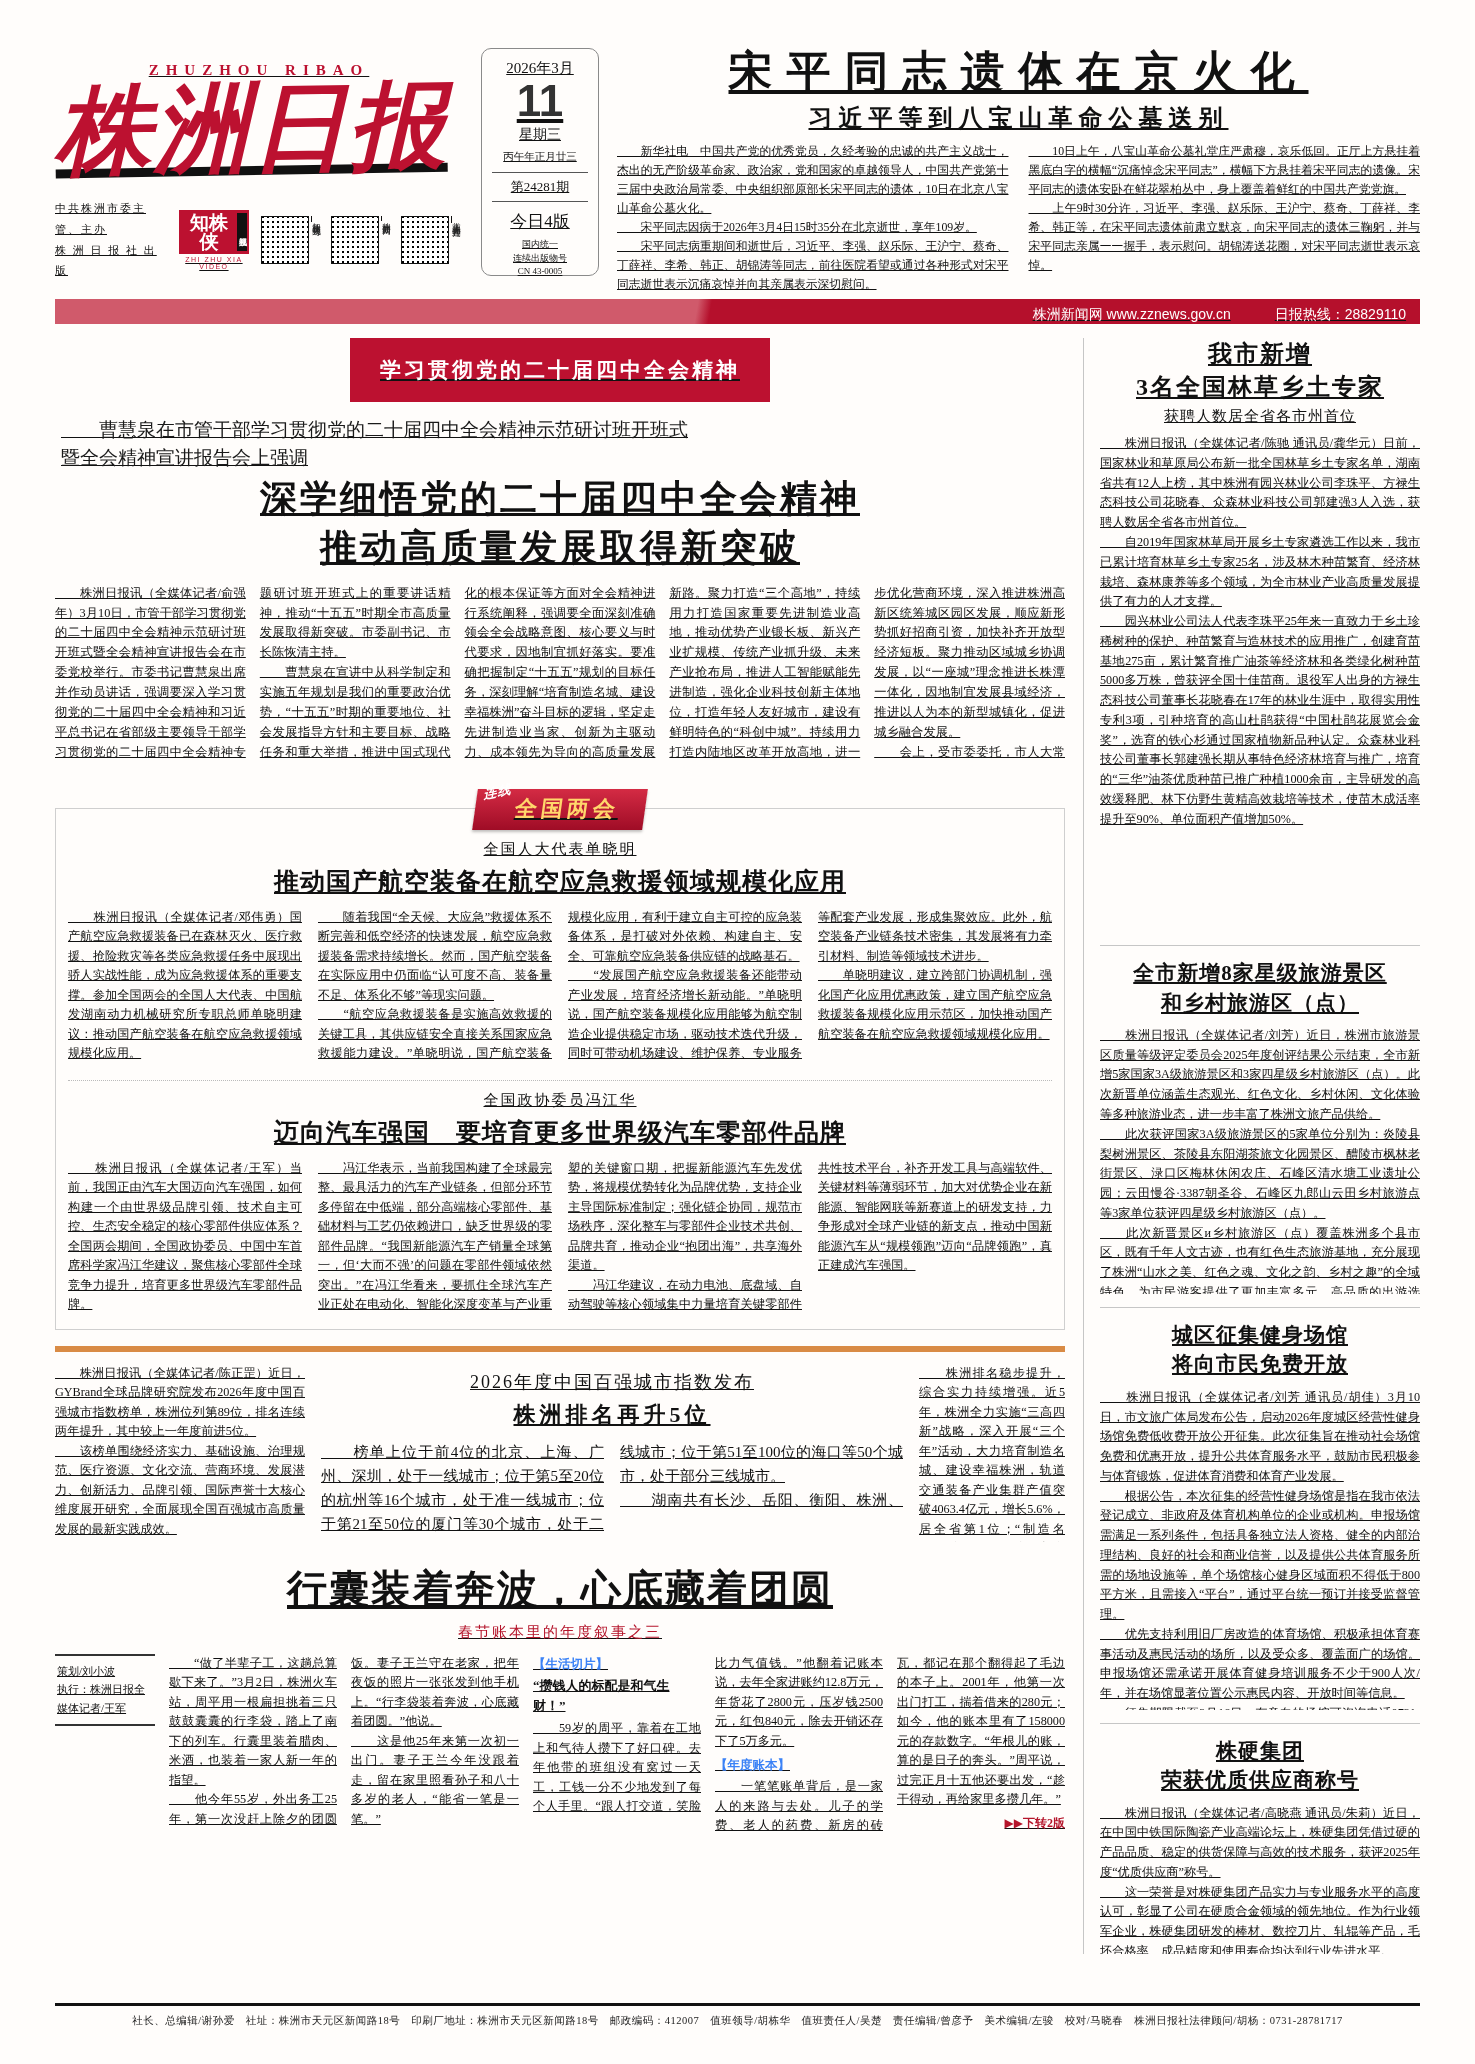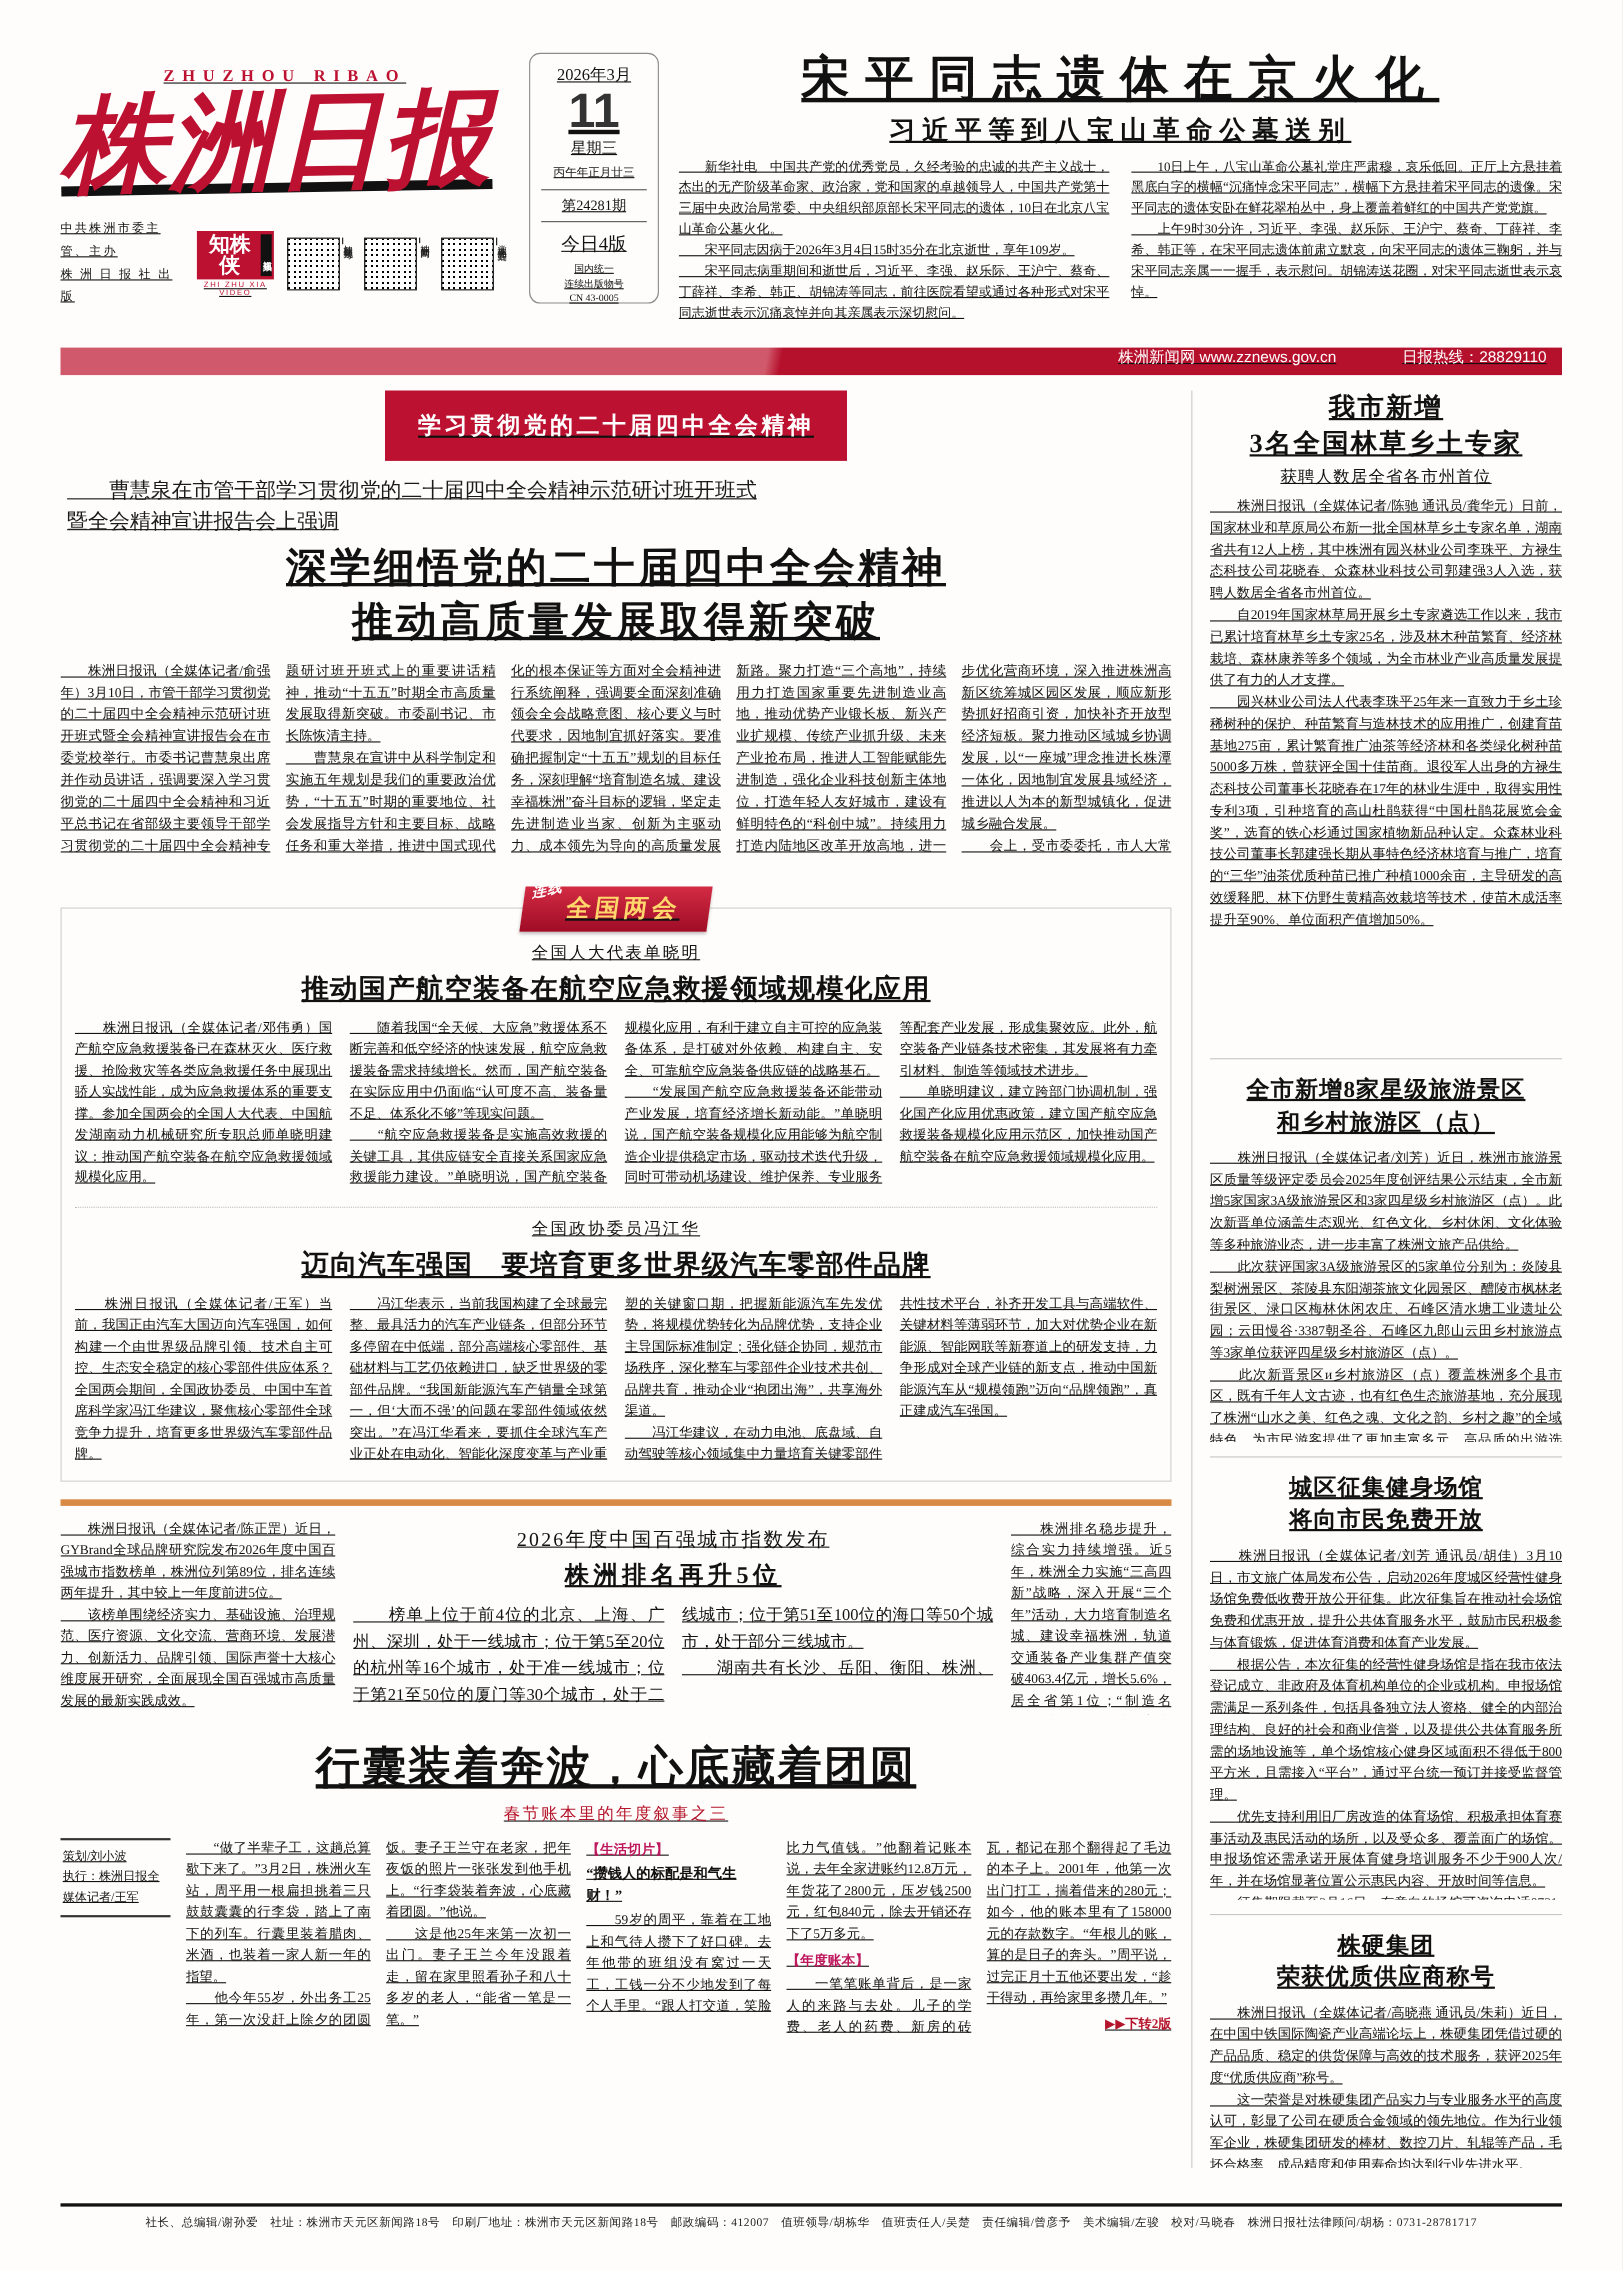--- a/index.html
+++ b/index.html
@@ -39,23 +39,23 @@
   .db-cn{font-size:9px;line-height:1.5;margin-top:5px;}
 
   .obit{flex:1;min-width:0;}
   .obit-hl{font-family:"Liberation Sans",sans-serif;font-weight:bold;font-size:44px;letter-spacing:14px;
            white-space:nowrap;text-align:center;line-height:1.1;}
   .obit-sub{font-family:"Liberation Sans",sans-serif;font-weight:bold;font-size:24px;letter-spacing:6px;
             text-align:center;margin:6px 0 8px 0;}
   .obit-body{column-count:2;column-gap:20px;font-size:11.8px;line-height:1.6;height:152px;overflow:hidden;}
 
   
-  .redbar{margin-top:22px;height:25px;display:flex;align-items:flex-start;justify-content:flex-end;
+  .redbar{margin-top:5px;height:25px;display:flex;align-items:flex-end;justify-content:flex-end;
           background:linear-gradient(100deg,#d05a6b 0 47%,#b5102c 48% 100%);color:#fff;
-          font-family:"Liberation Sans",sans-serif;font-size:14px;gap:60px;padding-right:14px;}
+          font-family:"Liberation Sans",sans-serif;font-size:14px;gap:44px;padding-right:14px;}
 
   
   .main-wrap{display:flex;margin-top:14px;}
   .main-col{width:1010px;flex:none;}
   .sidebar{flex:1;min-width:0;border-left:1px solid #c6c6c6;margin-left:18px;padding-left:16px;}
 
   
   .lead-badge{display:block;width:fit-content;margin:0 auto;background:#bc1130;color:#fff;
               font-family:"Liberation Sans",sans-serif;font-weight:bold;font-size:21px;letter-spacing:3px;
               padding:18px 30px;}
@@ -90,21 +90,21 @@
 
   
   .spring{margin-top:14px;}
   .spring-hl{text-align:center;font-weight:bold;font-size:40px;letter-spacing:2px;}
   .spring-sub{text-align:center;font-size:15px;color:#b5152b;margin:6px 0 12px 0;letter-spacing:2px;}
   .spring-flex{display:flex;gap:14px;}
   .byline-box{width:96px;flex:none;font-size:11px;line-height:1.7;border-top:2px solid #333;border-bottom:2px solid #333;
               padding:6px 2px;height:fit-content;}
   .spring-body{flex:1;min-width:0;column-count:5;column-gap:14px;font-size:12.2px;line-height:1.6;
                height:262px;overflow:hidden;}
-  .sp-tag{color:#be185d;font-weight:bold;font-family:"Liberation Sans",sans-serif;font-size:12.5px;margin:4px 0 2px 0;}
+  .sp-tag{color:#3b82f6;font-weight:bold;font-family:"Liberation Sans",sans-serif;font-size:12.5px;margin:4px 0 2px 0;}
   .sp-quote{font-weight:bold;font-size:13px;margin:2px 0;}
   .sp-jump{color:#b5152b;font-weight:bold;font-size:12px;text-align:right;margin-top:4px;}
 
   
   .sb-hl-sm{text-align:center;font-weight:bold;font-size:24px;letter-spacing:2px;line-height:1.35;}
   .sb-hl{text-align:center;font-weight:bold;font-size:21px;letter-spacing:1px;line-height:1.4;}
   .sb-sub{text-align:center;font-size:15px;margin:4px 0 8px 0;letter-spacing:1px;}
   .sb-body{font-size:12.2px;line-height:1.62;overflow:hidden;}
   .sb-rule{border-top:1px solid #c6c6c6;margin:13px 0;}
   .h1a{height:498px;} .h2a{height:268px;} .h3a{height:322px;} .h4a{height:150px;}

